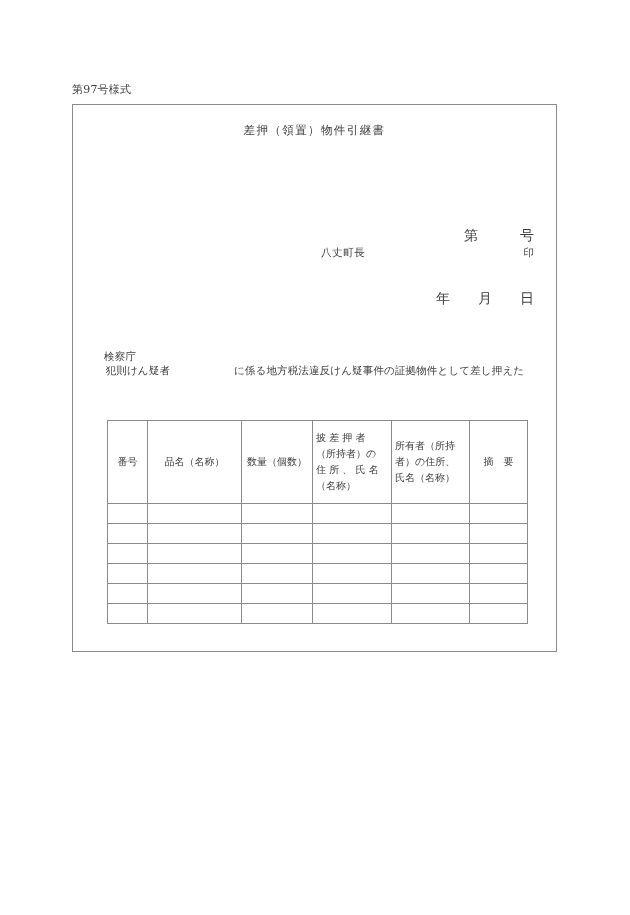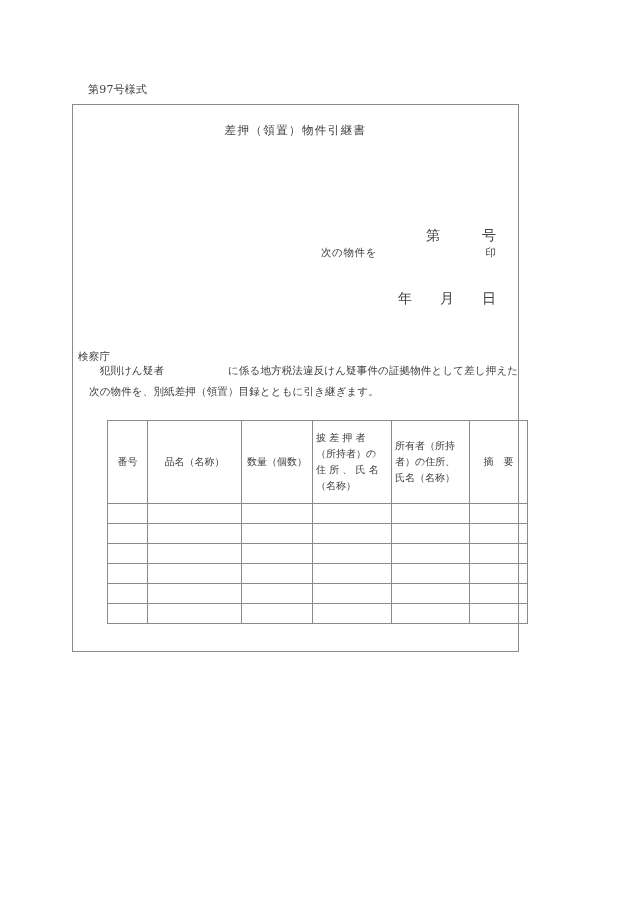--- a/index.html
+++ b/index.html
@@ -20,29 +20,28 @@
   
   .form-number {
     position: absolute;
     left: 72px;
     top: 83px;
     font-size: 11px;
     line-height: 14px;
     letter-spacing: 0.2px;
     color: #3d3d3d;
     white-space: nowrap;
-    margin-left: 16px;
   }
 
   
   .frame {
     position: absolute;
     left: 72px;
     top: 104px;
-    width: 447px;
+    width: 485px;
     height: 548px;
     border: 1px solid #8a8a8a;
     box-sizing: border-box;
   }
 
   
   .doc-title {
     position: absolute;
     left: 0;
     right: 0;
@@ -97,26 +96,27 @@
     left: 5px;
     top: 196px;
     font-size: 10.5px;
     line-height: 22px;
     white-space: pre;
   }
   .addressee-line {
     display: block;
     white-space: pre;
     letter-spacing: 0.3px;
+    margin-left: 26px;
   }
 
   
   .body-text {
     position: absolute;
-    left: 16px;
+    left: 22px;
     right: 18px;
     top: 255px;
     font-size: 10.5px;
     line-height: 21px;
   }
   .body-line {
     display: block;
     white-space: pre;
     letter-spacing: 0.15px;
   }
@@ -174,31 +174,30 @@
 <div class="frame">
 
   <div class="doc-title">差押（領置）物件引継書</div>
 
   <div class="meta-block">
     <span class="meta-line">第　　　号</span>
     <span class="meta-line">年　　月　　日</span>
   </div>
 
   <div class="issuer-row">
-    <span class="issuer-name">次の物件を</span>
+    <span class="issuer-name">八丈町長</span>
     <span class="issuer-seal">印</span>
   </div>
 
   <div class="addressee">
     <span class="addressee-line">検察庁</span>
   </div>
 
   <div class="body-text">
     <span class="body-line">　犯則けん疑者　　　　　　に係る地方税法違反けん疑事件の証拠物件として差し押えた</span>
-    <span class="body-line">次の物件を、別紙差押（領置）目録とともに引き継ぎます。</span>
   </div>
 
   <table class="items-table">
     <colgroup>
       <col class="col-no">
       <col class="col-name">
       <col class="col-qty">
       <col class="col-holder">
       <col class="col-owner">
       <col class="col-remarks">

